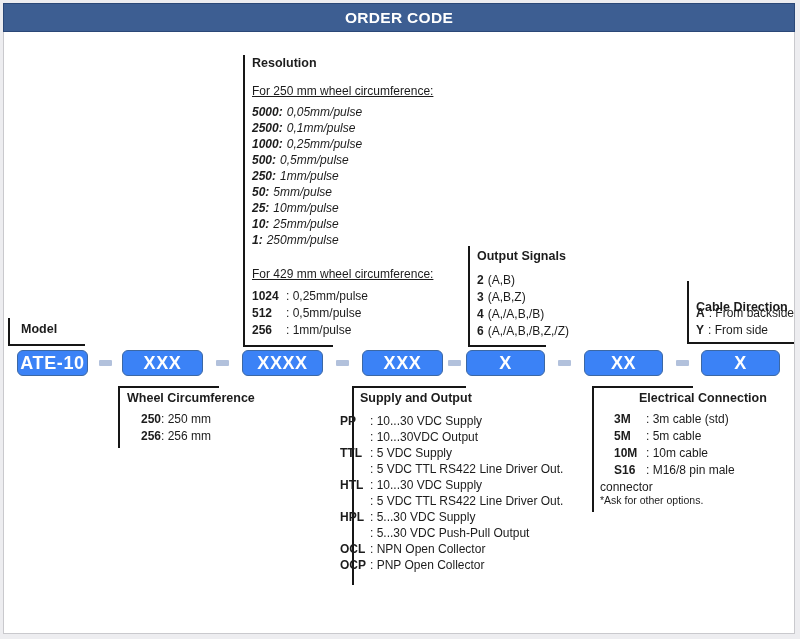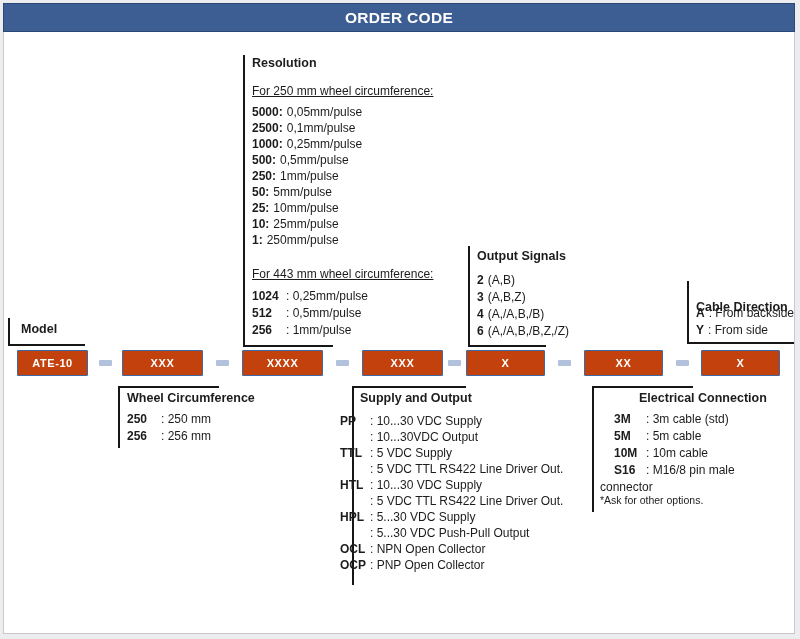--- a/index.html
+++ b/index.html
@@ -26,24 +26,24 @@
   .header-bar .title{
     color:#ffffff;font-weight:bold;font-size:15.5px;letter-spacing:.3px;
   }
 
   
   .line-l{border-left:2px solid #161616;border-bottom:2px solid #161616;box-sizing:border-box;}
   .line-g{border-left:2px solid #161616;border-top:2px solid #161616;box-sizing:border-box;}
 
   
   .code-box{
-    top:350px;height:26px;background:#c2410c;border:1px solid #3c68a4;
-    box-sizing:border-box;border-radius:1px;
+    top:350px;height:26px;background:#3b82f6;border:1px solid #3c68a4;
+    box-sizing:border-box;border-radius:6px;
     display:flex;align-items:center;justify-content:center;
-    color:#ffffff;font-weight:bold;font-size:11px;letter-spacing:.6px;
+    color:#ffffff;font-weight:bold;font-size:18px;letter-spacing:.6px;
   }
   .dash{top:360px;width:13px;height:6px;background:#b2c1dc;border-radius:1px;}
 
   
   .sec-title{font-weight:bold;font-size:12.5px;white-space:nowrap;}
   .heading-u{font-size:12px;text-decoration:underline;white-space:nowrap;}
   .list{font-size:12px;}
   .row{display:flex;white-space:nowrap;}
   .lh16 .row{line-height:16px;}
   .lh17 .row{line-height:17px;}
@@ -97,21 +97,21 @@
     </div>
   <div class="abs dash" style="left:676px;"></div>
   <div class="abs code-box" style="left:701px;width:79px;">
       <span>X</span>
     </div>
 
   <div class="abs sec-title" style="left:21px;top:322px;">Model</div>
 
   <div class="abs sec-title" style="left:252px;top:56px;">Resolution</div>
   <div class="abs heading-u" style="left:252px;top:84px;">For 250 mm wheel circumference:</div>
-  <div class="abs list lh16" style="left:252px;top:104px;">
+  <div class="abs list lh16" style="left:252px;top:104px;font-style:italic;">
     <div class="row">
         <span class="code mr">5000:</span>
         <span>0,05mm/pulse</span>
       </div>
     <div class="row">
         <span class="code mr">2500:</span>
         <span>0,1mm/pulse</span>
       </div>
     <div class="row">
         <span class="code mr">1000:</span>
@@ -135,21 +135,21 @@
       </div>
     <div class="row">
         <span class="code mr">10:</span>
         <span>25mm/pulse</span>
       </div>
     <div class="row">
         <span class="code mr">1:</span>
         <span>250mm/pulse</span>
       </div>
   </div>
-  <div class="abs heading-u" style="left:252px;top:267px;">For 443 mm wheel circumference:</div>
+  <div class="abs heading-u" style="left:252px;top:267px;">For 429 mm wheel circumference:</div>
   <div class="abs list lh17" style="left:252px;top:288px;">
     <div class="row">
         <span class="code w34">1024</span>
         <span>: 0,25mm/pulse</span>
       </div>
     <div class="row">
         <span class="code w34">512</span>
         <span>: 0,5mm/pulse</span>
       </div>
     <div class="row">
@@ -184,21 +184,21 @@
         <span class="code mr">A</span>
         <span>: From backside</span>
       </div>
     <div class="row">
         <span class="code mr">Y</span>
         <span>: From side</span>
       </div>
   </div>
 
   <div class="abs sec-title" style="left:127px;top:391px;">Wheel Circumference</div>
-  <div class="abs list lh17" style="left:127px;top:411px;">
+  <div class="abs list lh17" style="left:127px;top:411px;text-align:right;">
     <div class="row">
         <span class="code w34">250</span>
         <span>: 250 mm</span>
       </div>
     <div class="row">
         <span class="code w34">256</span>
         <span>: 256 mm</span>
       </div>
   </div>
 

